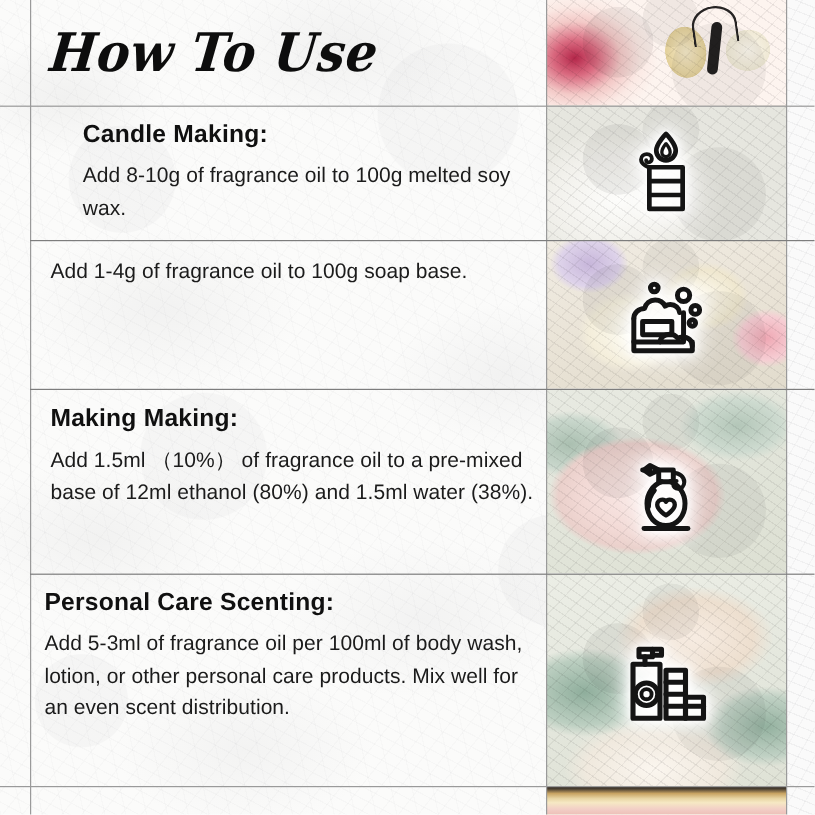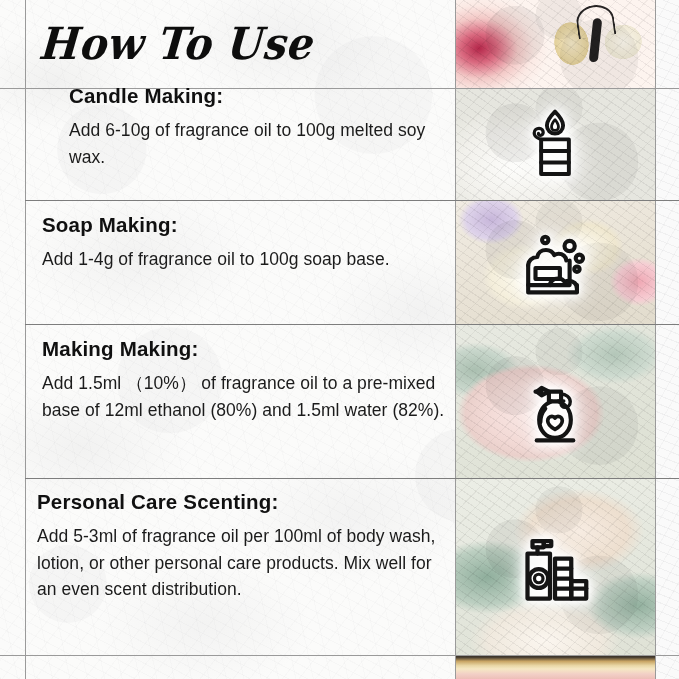--- a/index.html
+++ b/index.html
@@ -369,33 +369,32 @@
   <div class="rule-h" style="top:88px;"></div>
   <div class="divider" style="top:200px;"></div>
   <div class="divider" style="top:324px;"></div>
   <div class="divider" style="top:478px;"></div>
   <div class="rule-h" style="top:655px;"></div>
 
   <div class="header">
     <div class="title">How To Use</div>
   </div>
 
-  <div class="section" style="top:84px;padding-left:44px;">
+  <div class="section" style="top:100px;padding-left:44px;">
     <div class="sec-title">Candle Making:</div>
-    <div class="sec-body">Add 6-10g of fragrance oil to 100g melted soy wax.</div>
+    <div class="sec-body">Add 8-10g of fragrance oil to 100g melted soy wax.</div>
   </div>
 
   <div class="section" style="top:213px;">
-    <div class="sec-title">Soap Making:</div>
     <div class="sec-body">Add 1-4g of fragrance oil to 100g soap base.</div>
   </div>
 
   <div class="section" style="top:337px;">
     <div class="sec-title">Making Making:</div>
-    <div class="sec-body">Add 1.5ml （10%） of fragrance oil to a pre-mixed base of 12ml ethanol (80%) and 1.5ml water (82%).</div>
+    <div class="sec-body">Add 1.5ml （10%） of fragrance oil to a pre-mixed base of 12ml ethanol (80%) and 1.5ml water (38%).</div>
   </div>
 
   <div class="section" style="top:490px;padding-left:12px;">
     <div class="sec-title">Personal Care Scenting:</div>
     <div class="sec-body">Add 5-3ml of fragrance oil per 100ml of body wash, lotion, or other personal care products. Mix well for an even scent distribution.</div>
   </div>
 
 </div>
 
 </body></html>

